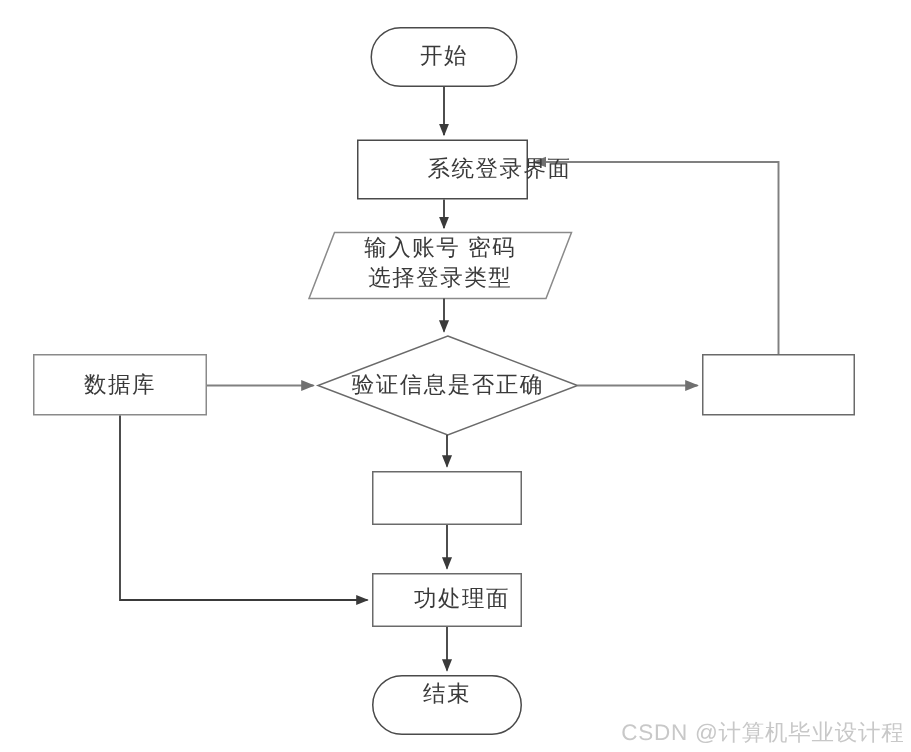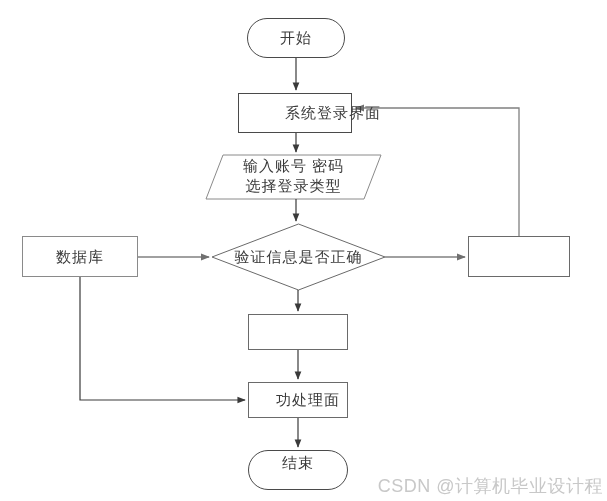--- a/index.html
+++ b/index.html
@@ -36,21 +36,21 @@
     letter-spacing: 1px;
     font-family: Liberation Sans, sans-serif;
     pointer-events: none;
     white-space: pre-line;
   }
   .watermark {
     position: absolute;
     right: 4px;
     bottom: 3px;
     color: #c8c8c8;
-    font-size: 18px;
+    font-size: 15px;
     letter-spacing: 0.5px;
     font-family: "Liberation Sans", "DejaVu Sans", sans-serif;
     white-space: nowrap;
   }
 </style>
 </head>
 <body>
 
 <div id="canvas">
 

